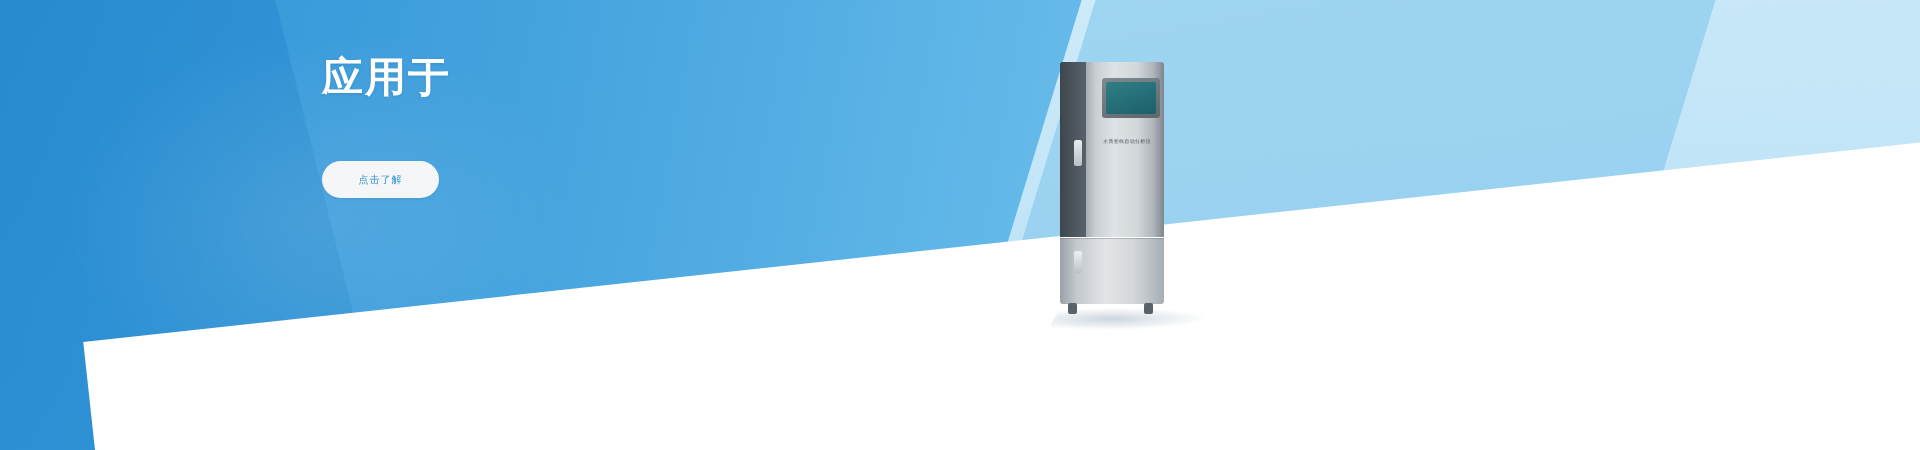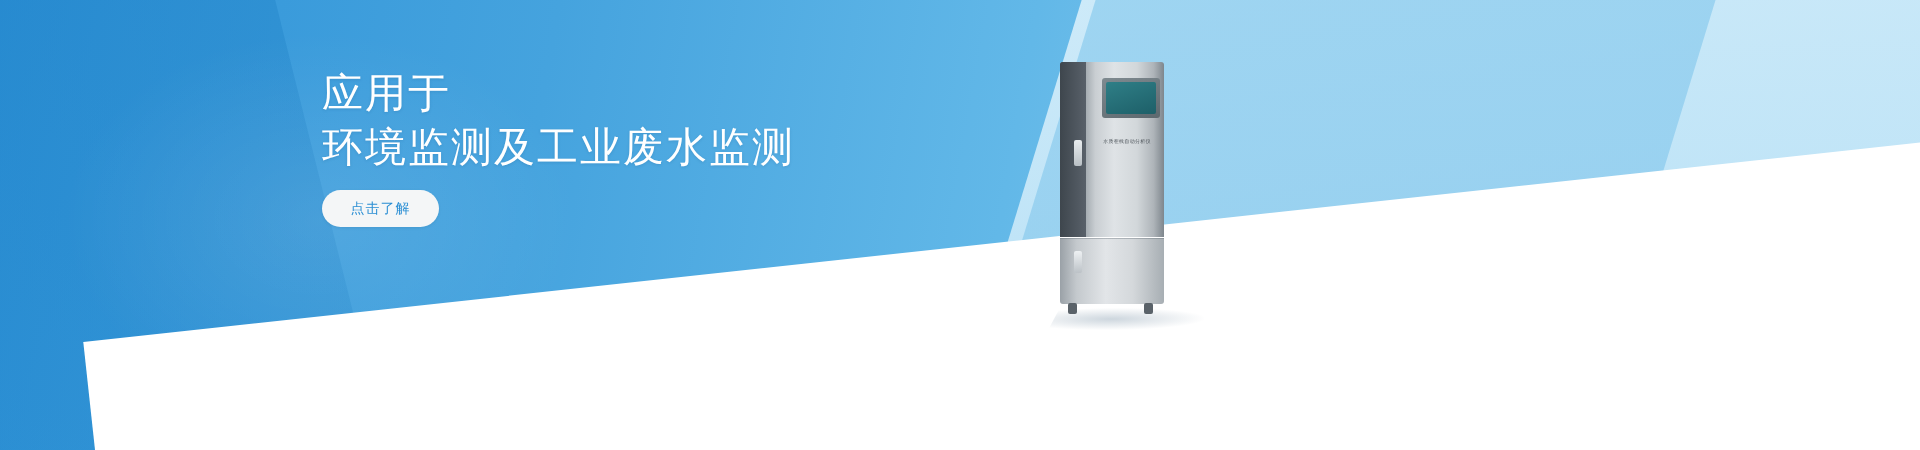--- a/index.html
+++ b/index.html
@@ -59,45 +59,44 @@
   .content {
     position:absolute;
     left:322px; top:50px;
     width:760px;
     z-index:6;
   }
   .headline {
     color:#ffffff;
     font-size:41px;
     line-height:1.32;
-    font-weight:400;
+    font-weight:700;
     letter-spacing:2px;
     text-shadow:0 1px 3px rgba(20,80,130,.18);
     white-space:nowrap;
-    margin-top:16px;
   }
   .headline .line2 { display:block; }
   .subtitle {
     margin-top:28px;
     color:#ffffff;
     font-size:19px;
     letter-spacing:1.2px;
     font-weight:400;
     opacity:.97;
     white-space:nowrap;
   }
   .cta {
-    margin-top:16px;
+    margin-top:57px;
     display:inline-flex;
     align-items:center;
     justify-content:center;
     width:117px; height:37px;
     background:#f4f6f7;
     color:#2b8fd4;
-    font-size:14px;
+    font-size:10px;
     letter-spacing:1px;
     border:none;
     border-radius:19px;
     cursor:pointer;
     font-family:"Liberation Sans", sans-serif;
     box-shadow:0 1px 3px rgba(20,70,110,.12);
   }
 
   
   .product {
@@ -175,21 +174,20 @@
 
   <div class="shape shape-deep-left"></div>
   <div class="shape shape-soft-glow"></div>
   <div class="shape shape-pale-right"></div>
   <div class="shape shape-mid"></div>
   <div class="shape shape-white-bottom"></div>
 
   <div class="content">
     <h1 class="headline">
       <span>应用于</span>
-      <span class="line2">环境监测及工业废水监测</span>
     </h1>
     <button class="cta">点击了解</button>
   </div>
 
   <div class="product">
     <div class="shadow"></div>
     <div class="cab-top">
       <div class="cab-top-dark"></div>
       <div class="screen">
         <div class="screen-inner"></div>

